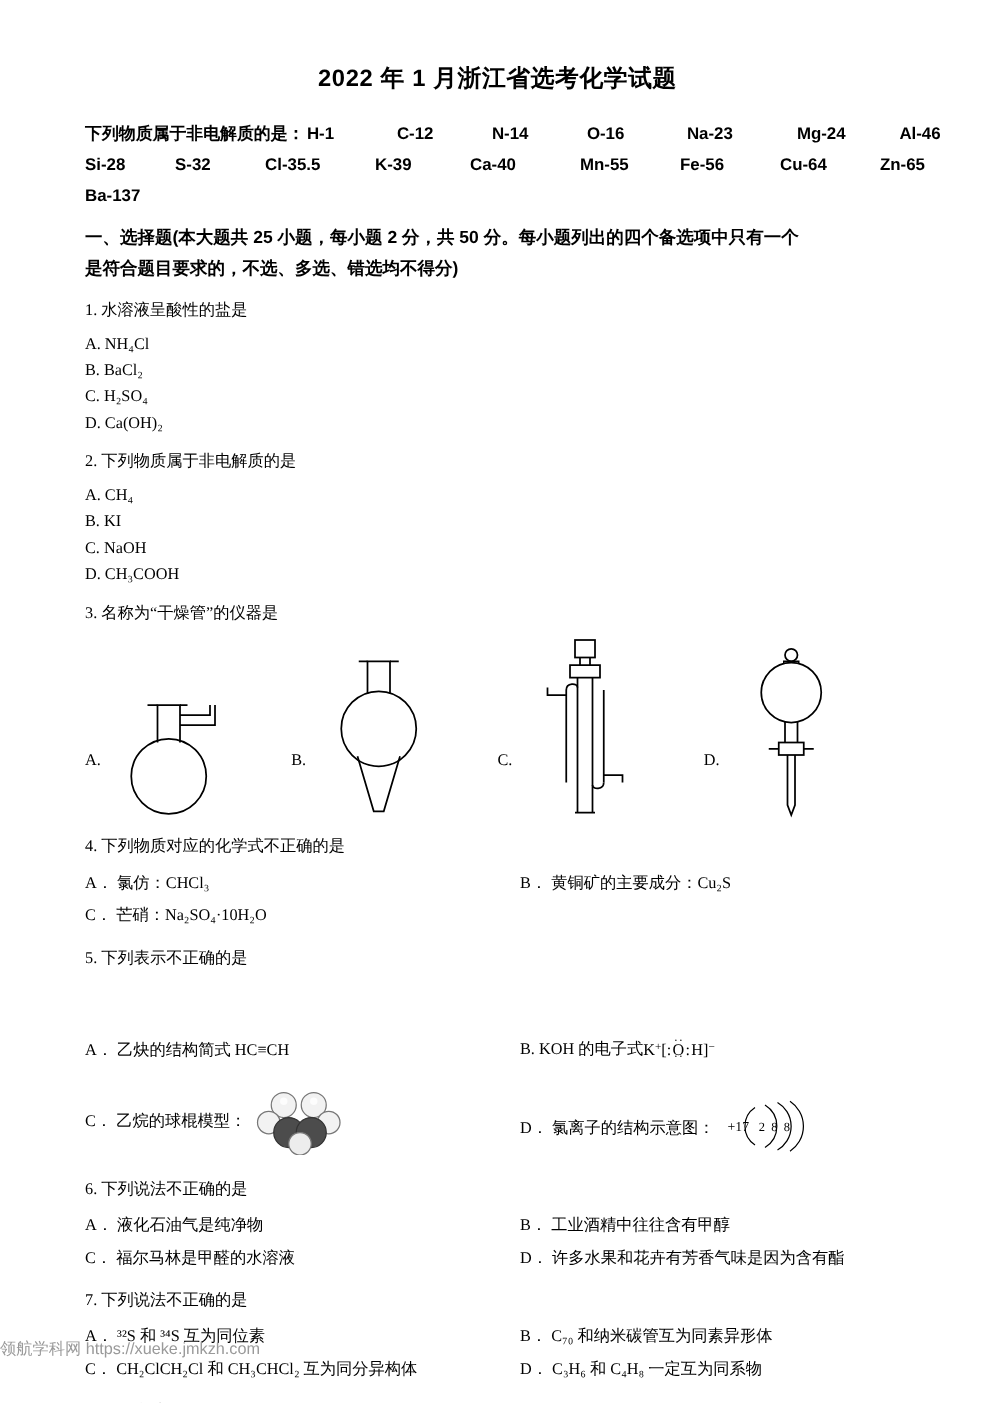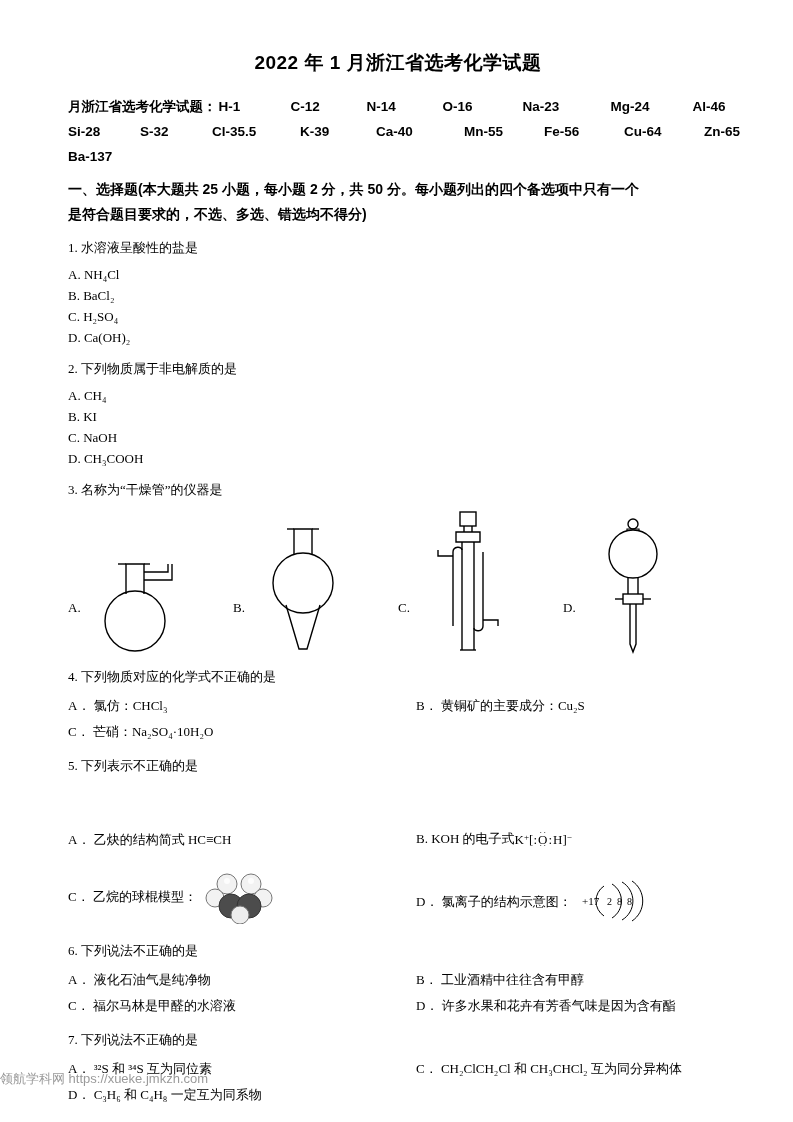--- a/index.html
+++ b/index.html
@@ -175,21 +175,21 @@
 </head>
 <body>
 
 <div class="page">
   <div class="content">
 
     <h1 class="title">2022 年 1 月浙江省选考化学试题</h1>
 
     <div class="masses">
       <div class="row">
-        <span class="lbl">月浙江省选考化学试题：</span><span class="cell" style="width:72px">H-1</span><span class="cell" style="width:76px">C-12</span><span class="cell" style="width:76px">N-14</span><span class="cell" style="width:80px">O-16</span><span class="cell" style="width:88px">Na-23</span><span class="cell" style="width:82px">Mg-24</span><span class="cell">Al-46</span>
+        <span class="lbl">下列物质属于非电解质的是：</span><span class="cell" style="width:72px">H-1</span><span class="cell" style="width:76px">C-12</span><span class="cell" style="width:76px">N-14</span><span class="cell" style="width:80px">O-16</span><span class="cell" style="width:88px">Na-23</span><span class="cell" style="width:82px">Mg-24</span><span class="cell">Al-46</span>
       </div>
       <div class="row">
         <span class="cell" style="width:72px">Si-28</span><span class="cell" style="width:72px">S-32</span><span class="cell" style="width:88px">Cl-35.5</span><span class="cell" style="width:76px">K-39</span><span class="cell" style="width:88px">Ca-40</span><span class="cell" style="width:80px">Mn-55</span><span class="cell" style="width:80px">Fe-56</span><span class="cell" style="width:80px">Cu-64</span><span class="cell">Zn-65</span>
       </div>
       <div class="row">
         <span class="cell">Ba-137</span>
       </div>
     </div>
 
     <div class="section-head">
@@ -341,20 +341,21 @@
         <div>B． 工业酒精中往往含有甲醇</div>
         <div>C． 福尔马林是甲醛的水溶液</div>
         <div>D． 许多水果和花卉有芳香气味是因为含有酯</div>
       </div>
     </div>
 
     <div class="q">
       <span class="stem"><span>7.</span> <span>下列说法不正确的是</span></span>
       <div class="opts-2x2 indent">
         <div>A． ³²S 和 ³⁴S 互为同位素</div>
+        <div>B． C₇₀ 和纳米碳管互为同素异形体</div>
         <div>C． CH₂ClCH₂Cl 和 CH₃CHCl₂ 互为同分异构体</div>
         <div>D． C₃H₆ 和 C₄H₈ 一定互为同系物</div>
       </div>
     </div>
 
     <div class="q">
       <span class="stem"><span>8.</span> <span>下列说法不正确的是</span></span>
     </div>
 
   </div>

